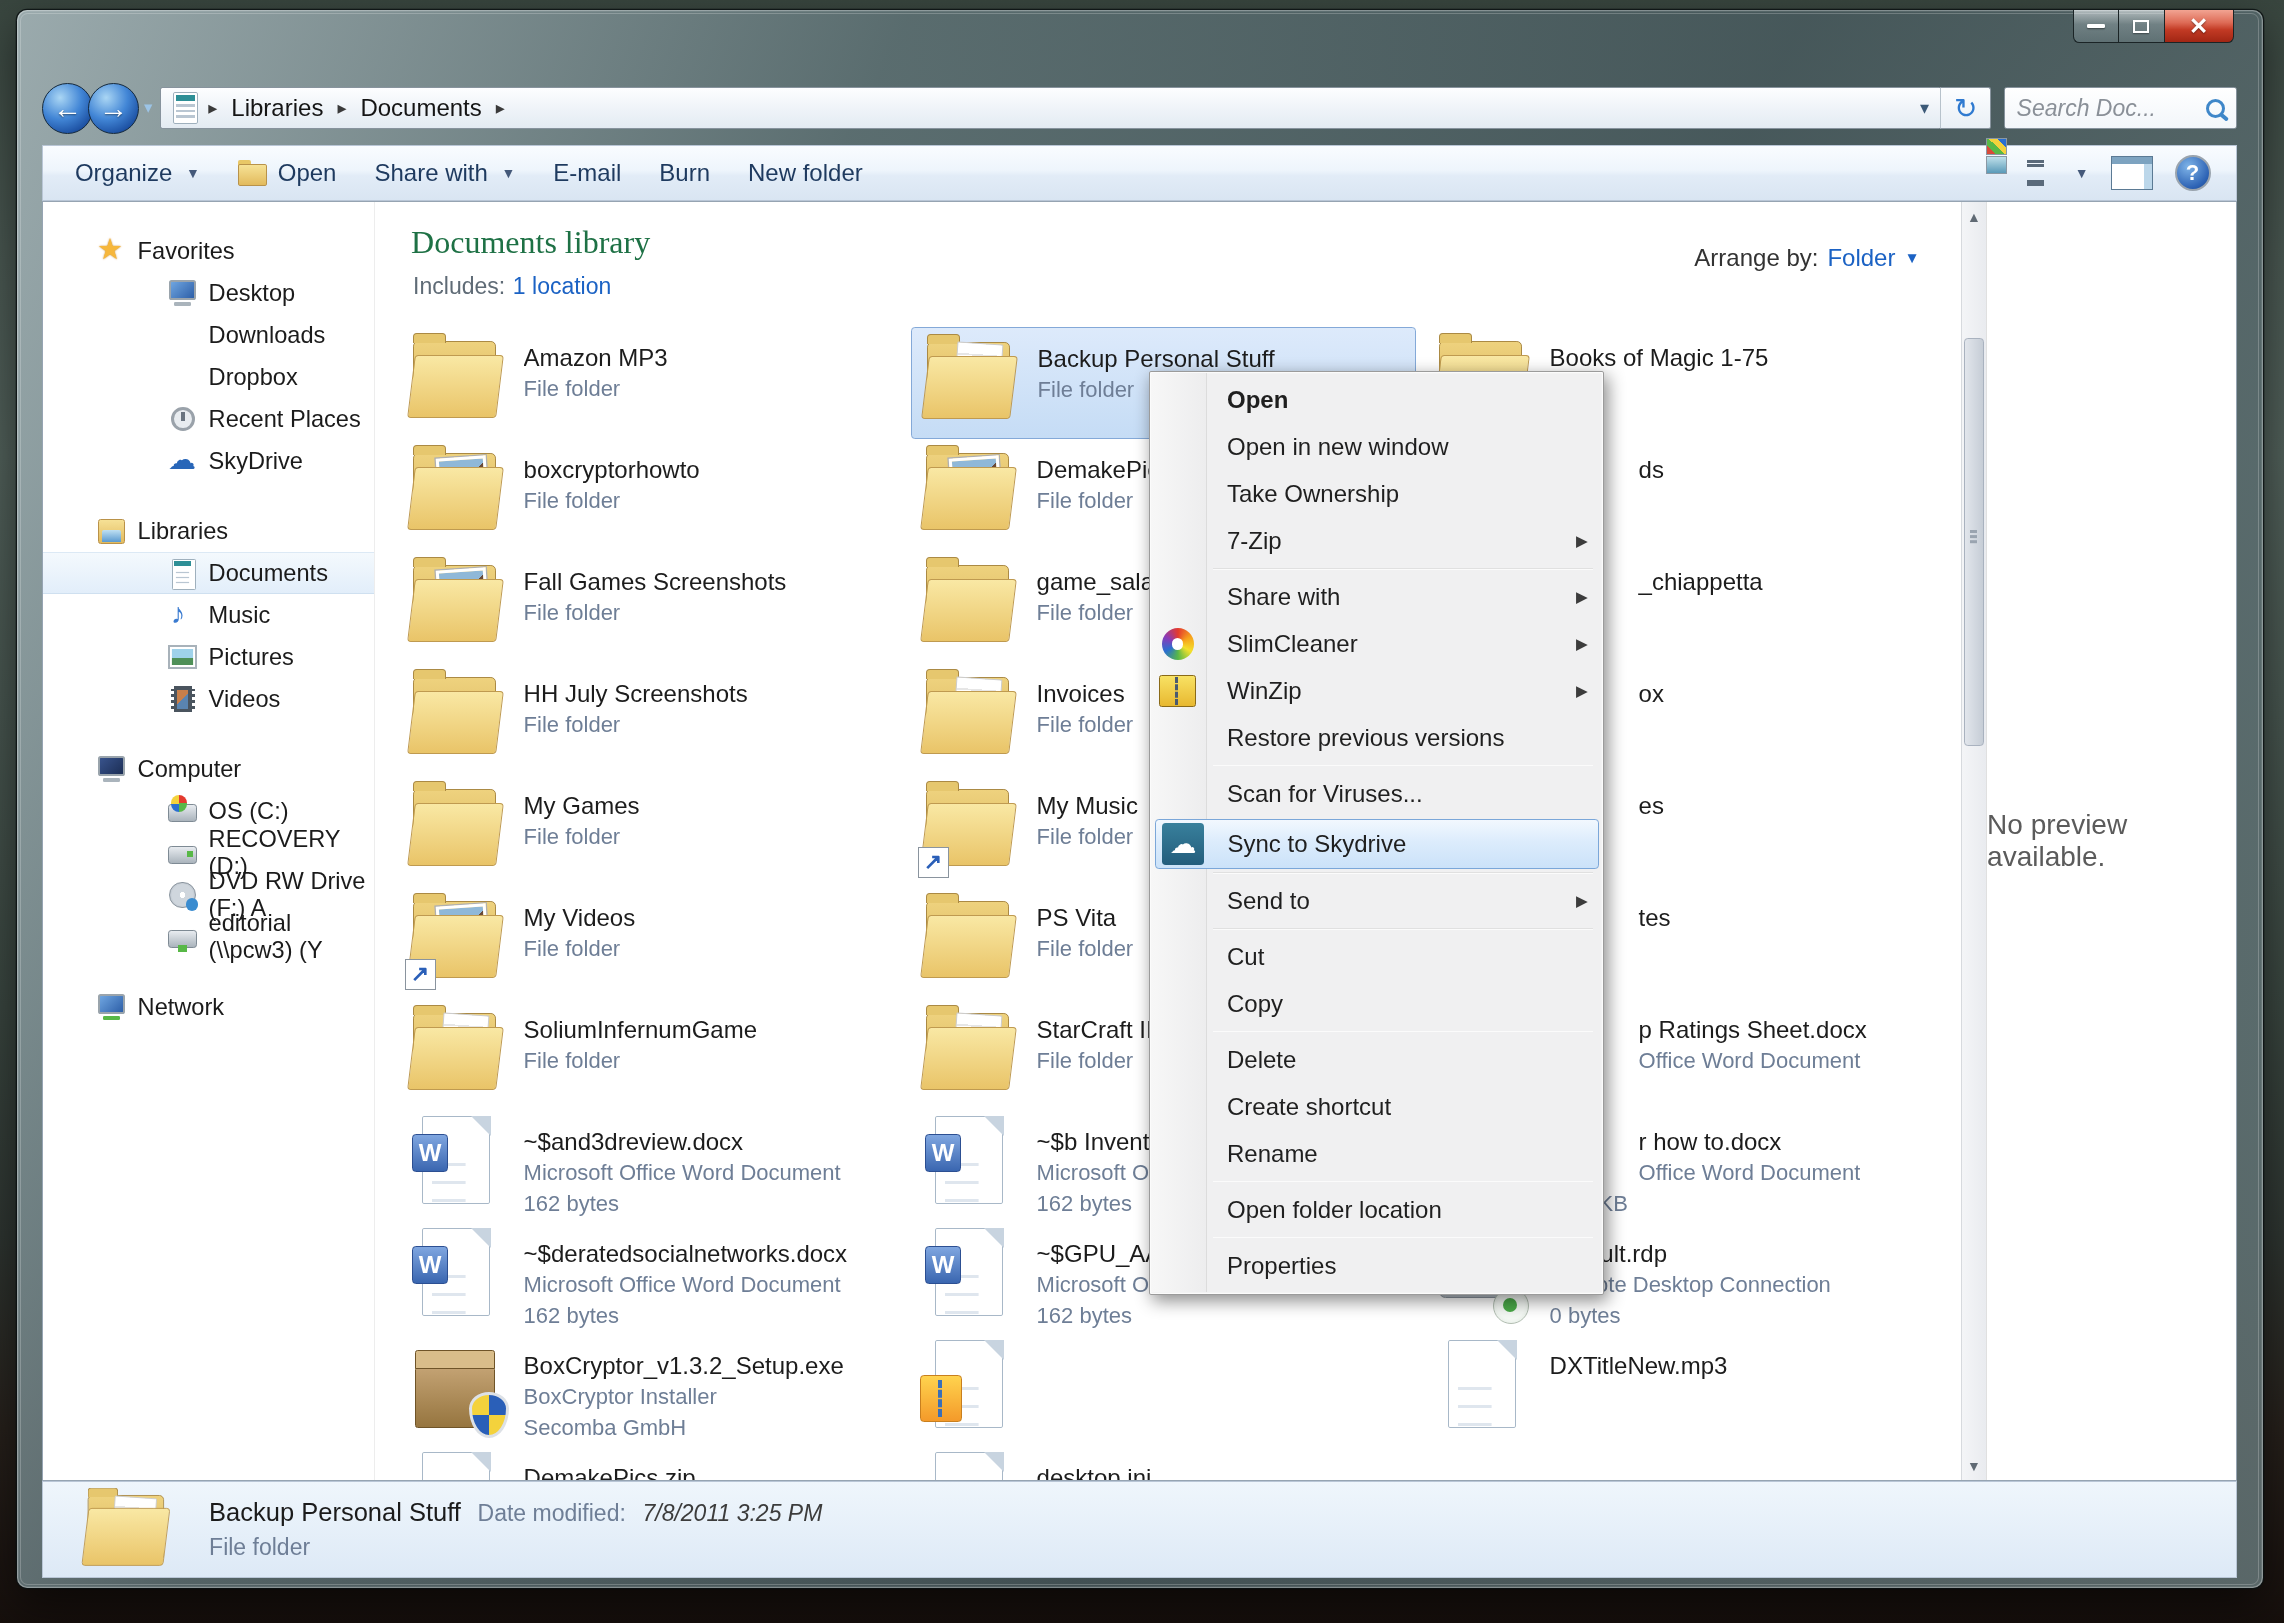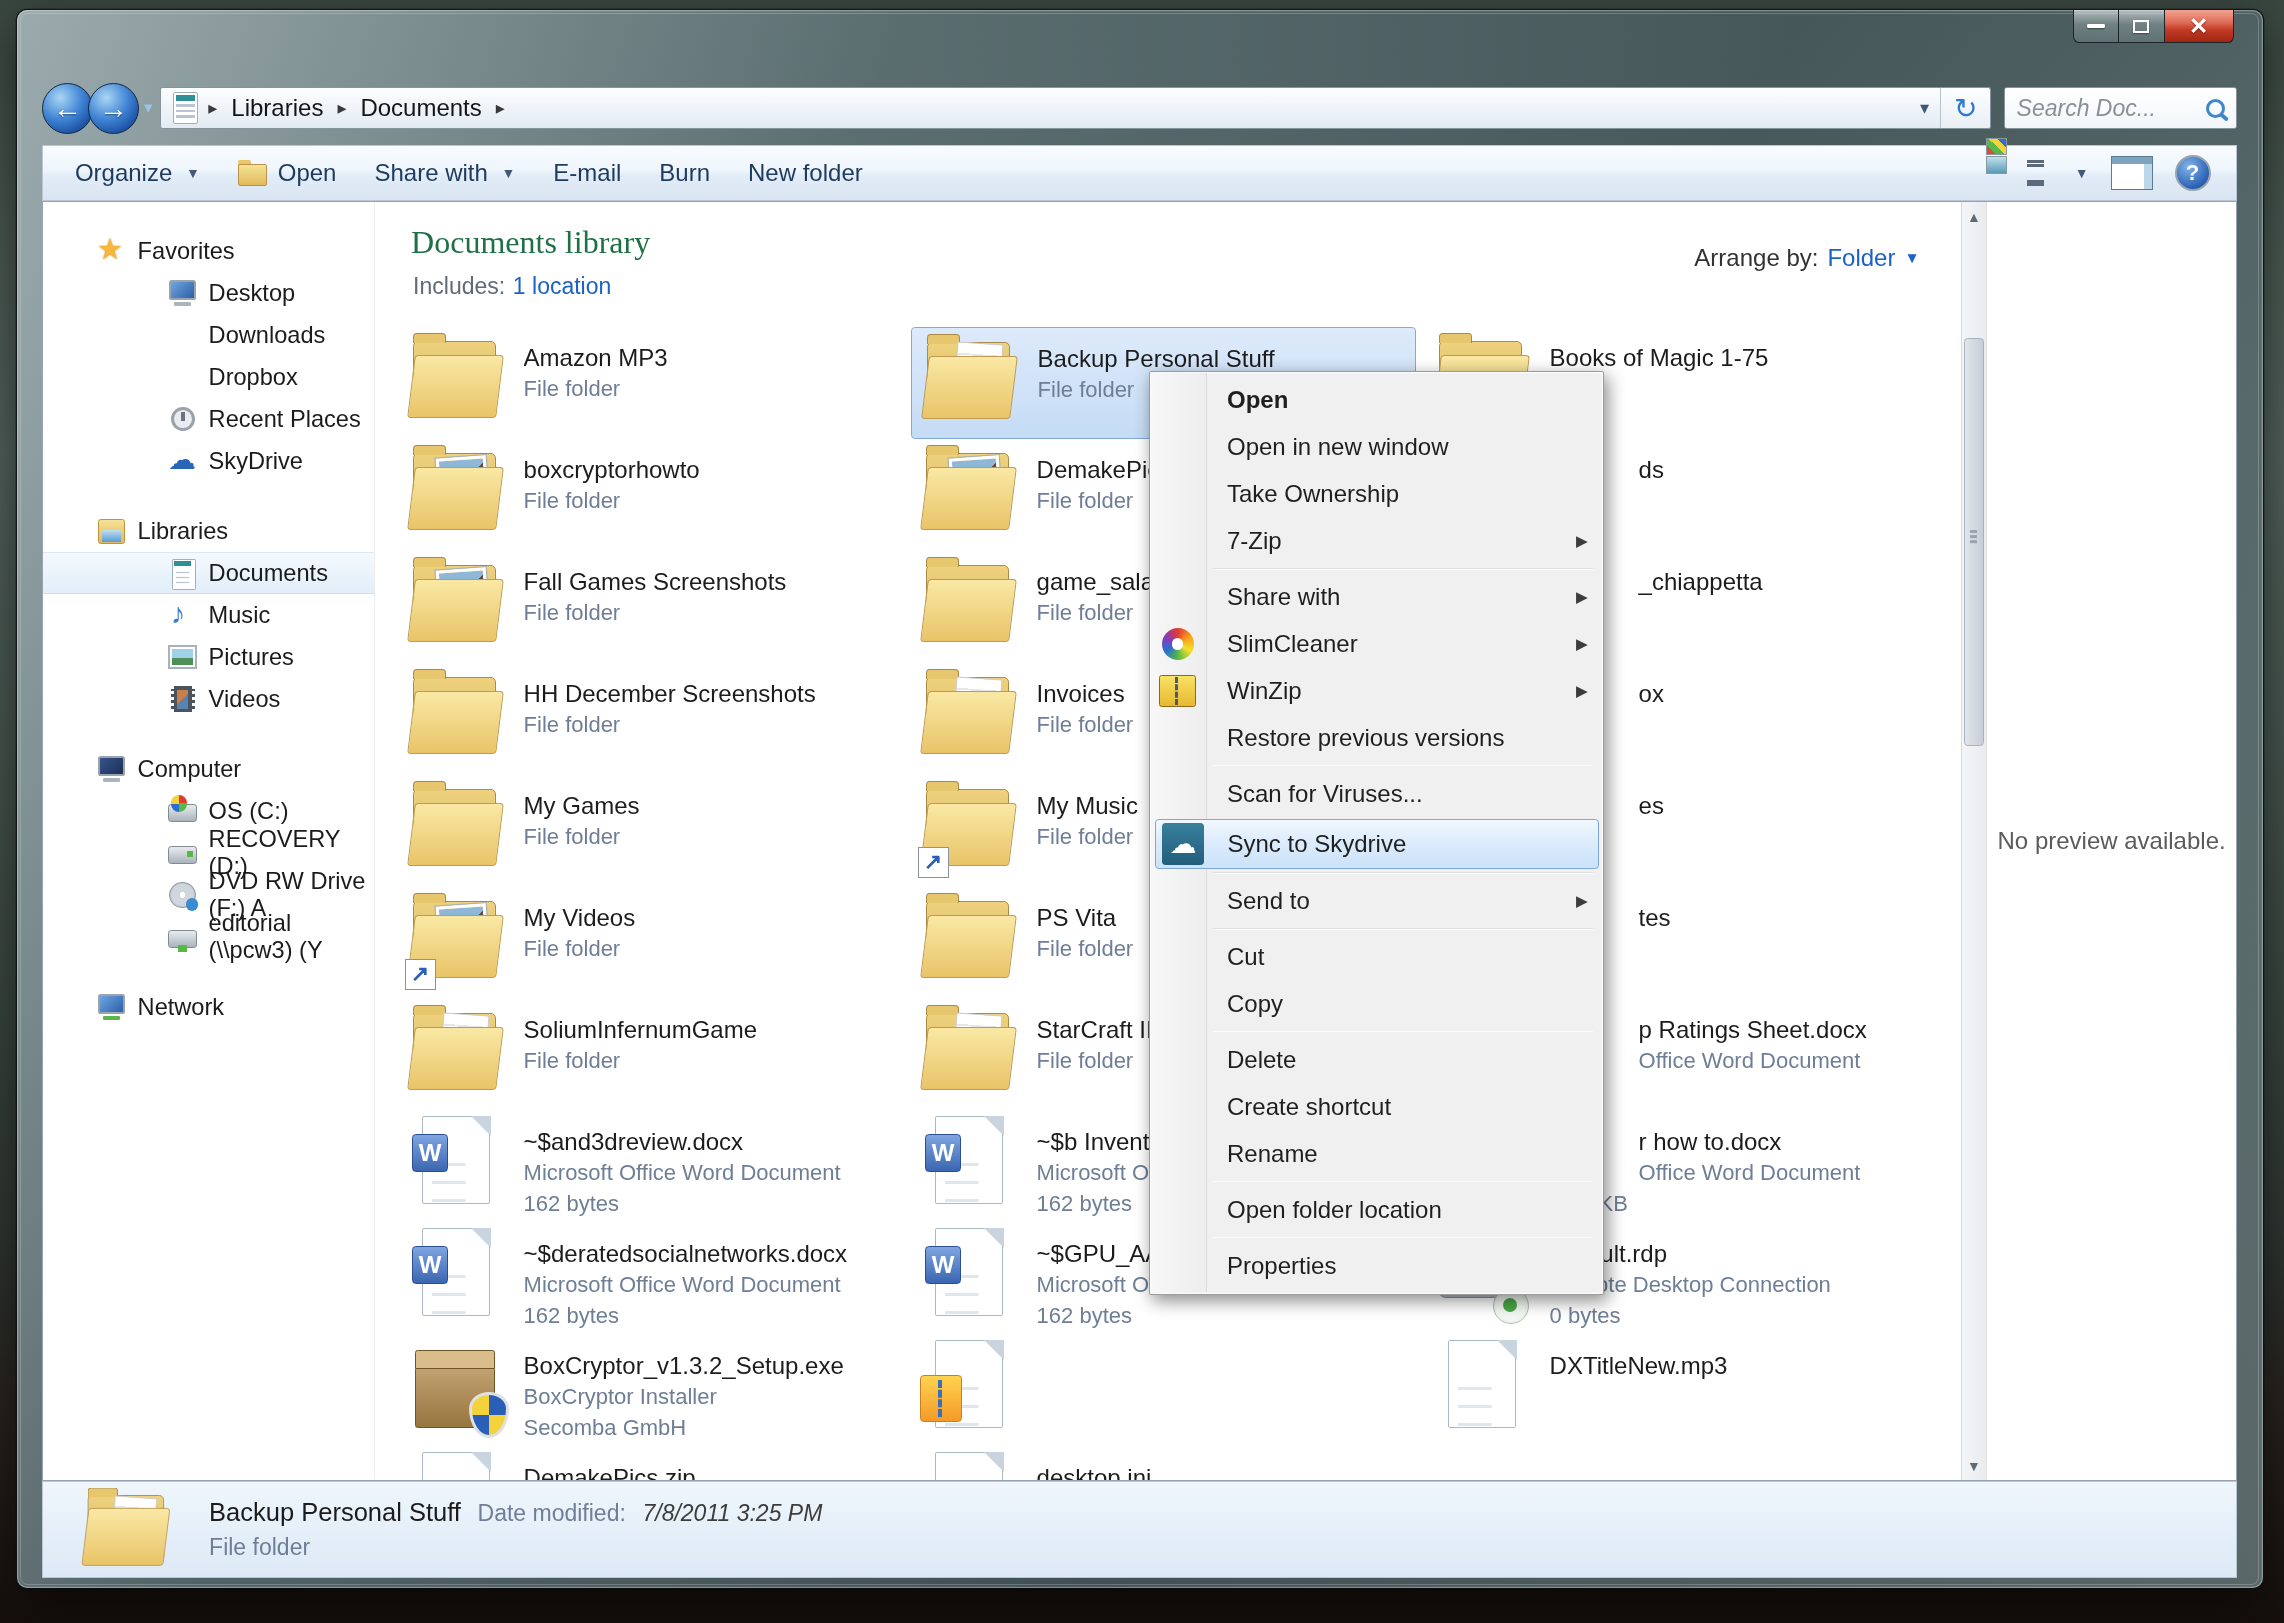--- a/index.html
+++ b/index.html
@@ -159,21 +159,21 @@
 align-items:center;justify-content:center;font-size:22px;color:#2a5fb8;font-weight:bold;}
 .with-sc .sc{display:flex;}
 
 
 .vscroll{width:25.5px;flex:0 0 25.5px;background:linear-gradient(90deg,#f4f5f7,#e9ebef);border-left:0.6px solid #d7dade;position:relative;}
 .varr{position:absolute;left:0;right:0;height:29px;display:flex;align-items:center;justify-content:center;color:#606a74;font-size:14px;}
 .varr.up{top:0;} .varr.down{bottom:0;}
 .vthumb{position:absolute;left:2.6px;right:2.6px;top:136px;height:408px;border-radius:3.8px;
 background:linear-gradient(90deg,#e2e6ec,#c6cdd6);border:0.6px solid #a9b2bf;}
 .vthumb::before{content:"";position:absolute;left:5.1px;right:5.1px;top:191px;height:2.6px;background:#9aa4b0;box-shadow:0 5.1px 0 #9aa4b0,0 10.2px 0 #9aa4b0;}
-.preview{width:250px;flex:0 0 250px;border-left:0.6px solid #e0e0e0;display:flex;align-items:center;justify-content:center;color:#5b5b5b;font-size:24px;}
+.preview{width:250px;flex:0 0 250px;border-left:0.6px solid #e0e0e0;display:flex;align-items:center;justify-content:center;color:#5b5b5b;font-size:28px;}
 
 
 .details{position:absolute;left:25.5px;right:25.5px;bottom:10.2px;height:97px;
 background:linear-gradient(#eff6fc,#dde9f6);border:0.6px solid #b9c6d6;display:flex;align-items:center;padding-left:41px;gap:29px;z-index:3;}
 .dicon{transform:scale(.92);transform-origin:left center;margin-top:0;}
 .dtext{display:flex;flex-direction:column;gap:7.7px;}
 .drow1{display:flex;align-items:baseline;gap:16.6px;}
 .dname{font-size:25.5px;color:#1b1b1b;}
 .dlabel{font-size:23px;color:#6e7e96;}
 .dvalue{font-size:23px;color:#3c3c3c;font-style:italic;}
@@ -442,21 +442,21 @@
                 <span class="ftype">File folder</span>
 
               </span>
             </div>
             <div class="tile">
               <span class="ficon ic-folder">
                 <i class="L1"></i>
                 <i class="L3"></i>
               </span>
               <span class="fmeta">
-                <span class="fname">HH December Screenshots</span>
+                <span class="fname">HH July Screenshots</span>
                 <span class="ftype">File folder</span>
 
               </span>
             </div>
             <div class="tile">
               <span class="ficon ic-folder">
                 <i class="L1"></i>
                 <i class="L3"></i>
               </span>
               <span class="fmeta">

